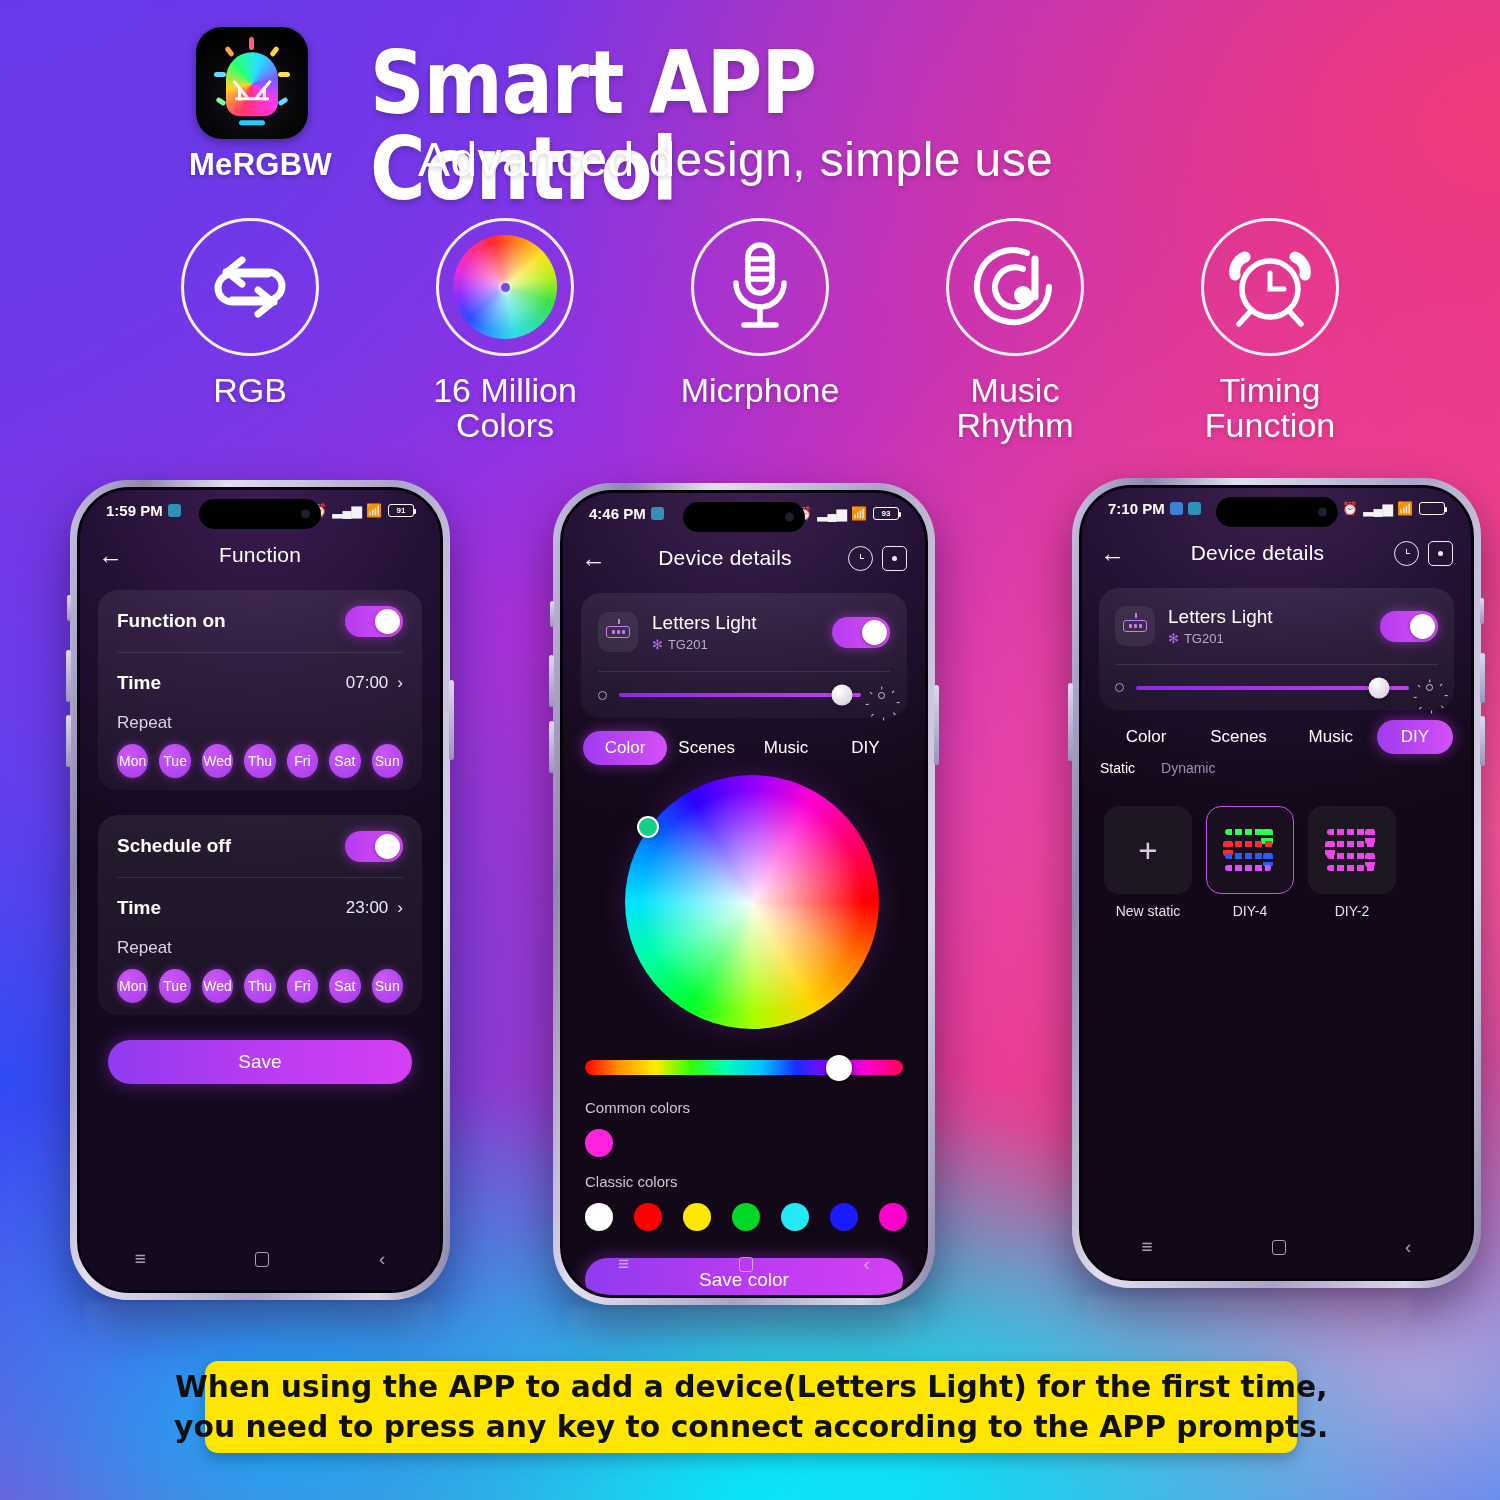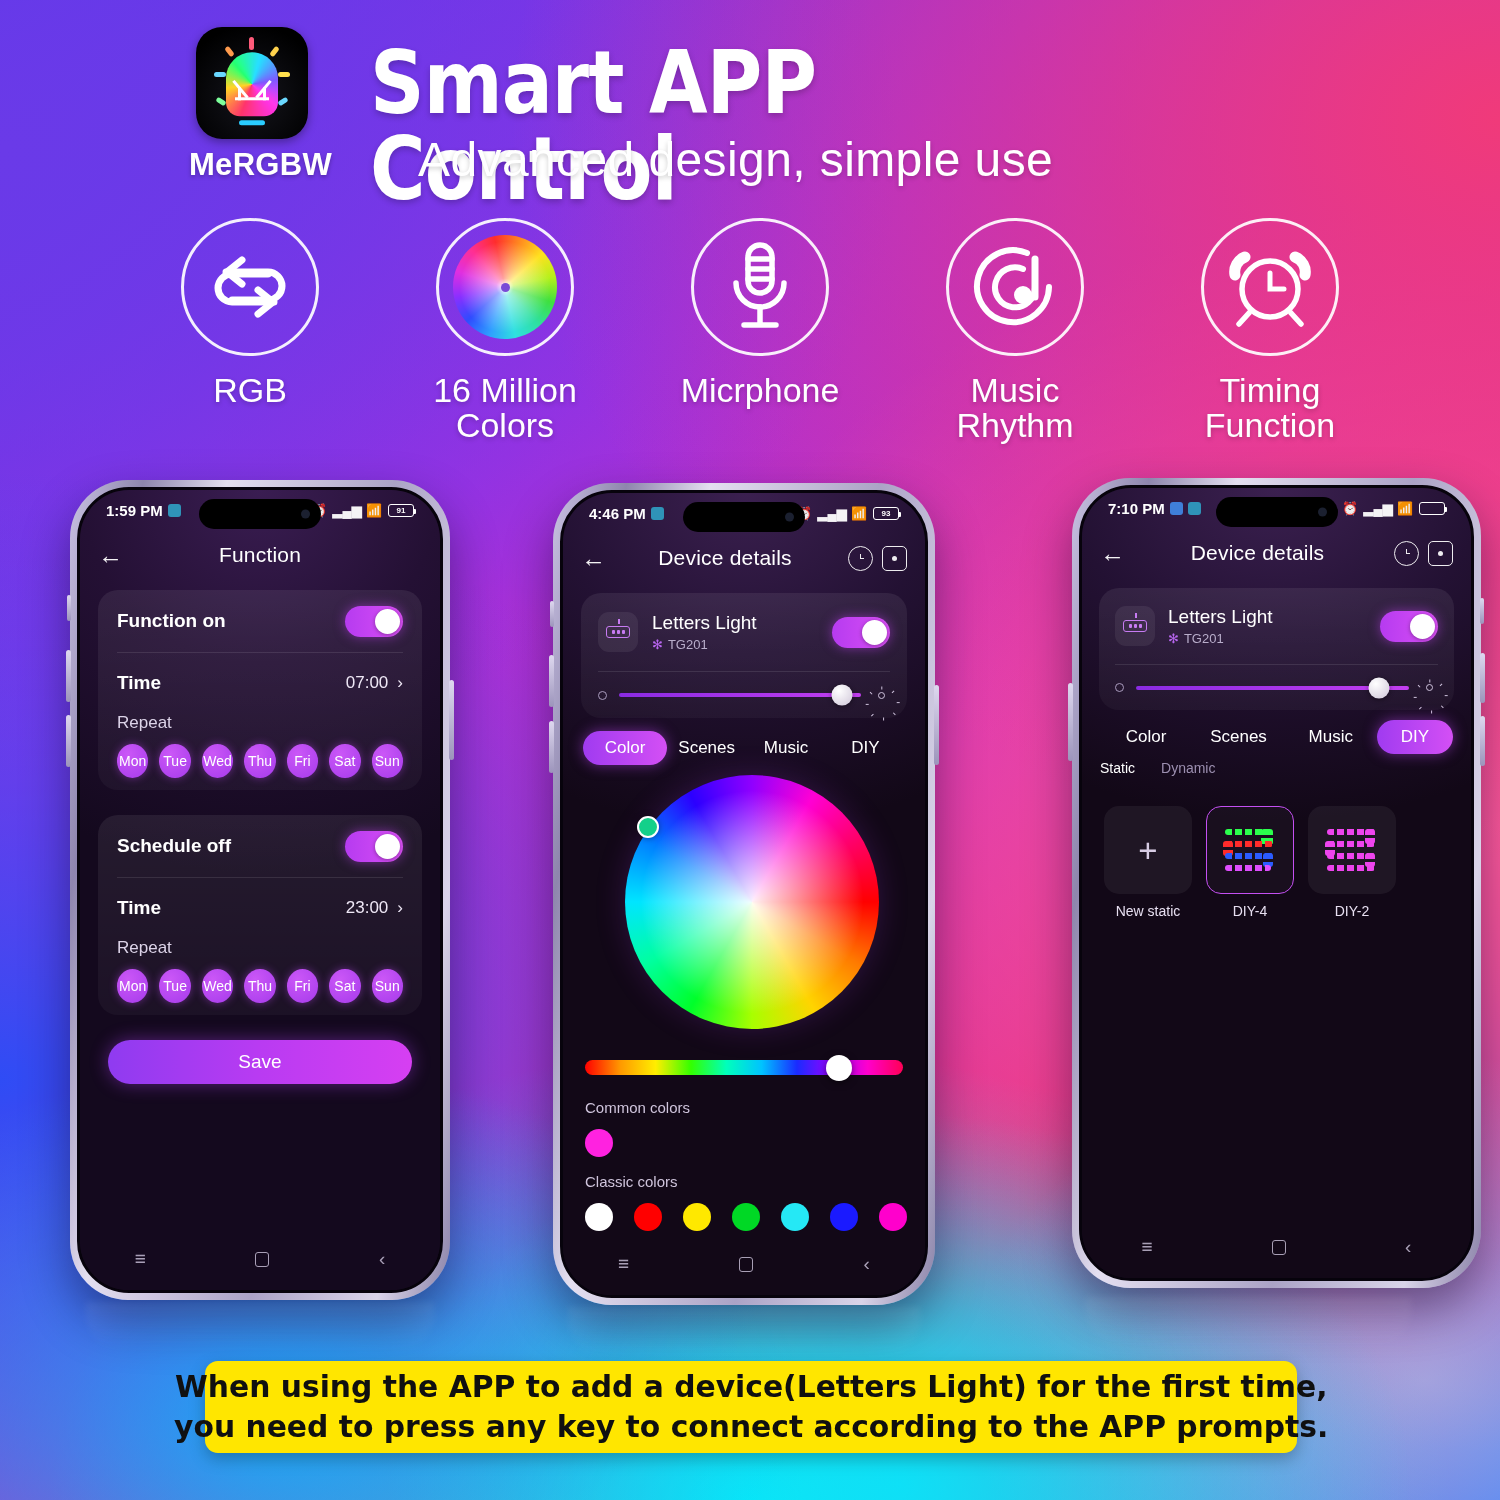--- a/index.html
+++ b/index.html
@@ -627,20 +627,21 @@
     <div class="swatches" style="position:absolute; left:22px; top:710px;">
       <div class="swatch" style="background:#ffffff;"></div>
       <div class="swatch" style="background:#ff0000;"></div>
       <div class="swatch" style="background:#ffe800;"></div>
       <div class="swatch" style="background:#00d825;"></div>
       <div class="swatch" style="background:#25e8f5;"></div>
       <div class="swatch" style="background:#1a1aff;"></div>
       <div class="swatch" style="background:#ff00cc;"></div>
     </div>
 
+    <div class="btn-primary" style="position:absolute; left:22px; right:22px; top:765px; z-index:4;">Save color</div>
 
     <div class="navbar">
       <span>≡</span>
       <span class="nav-sq"></span>
       <span>‹</span>
     </div>
   </div>
 </div>
 
 <div class="phone" style="left:1072px; top:478px; width:409px; height:810px;">

